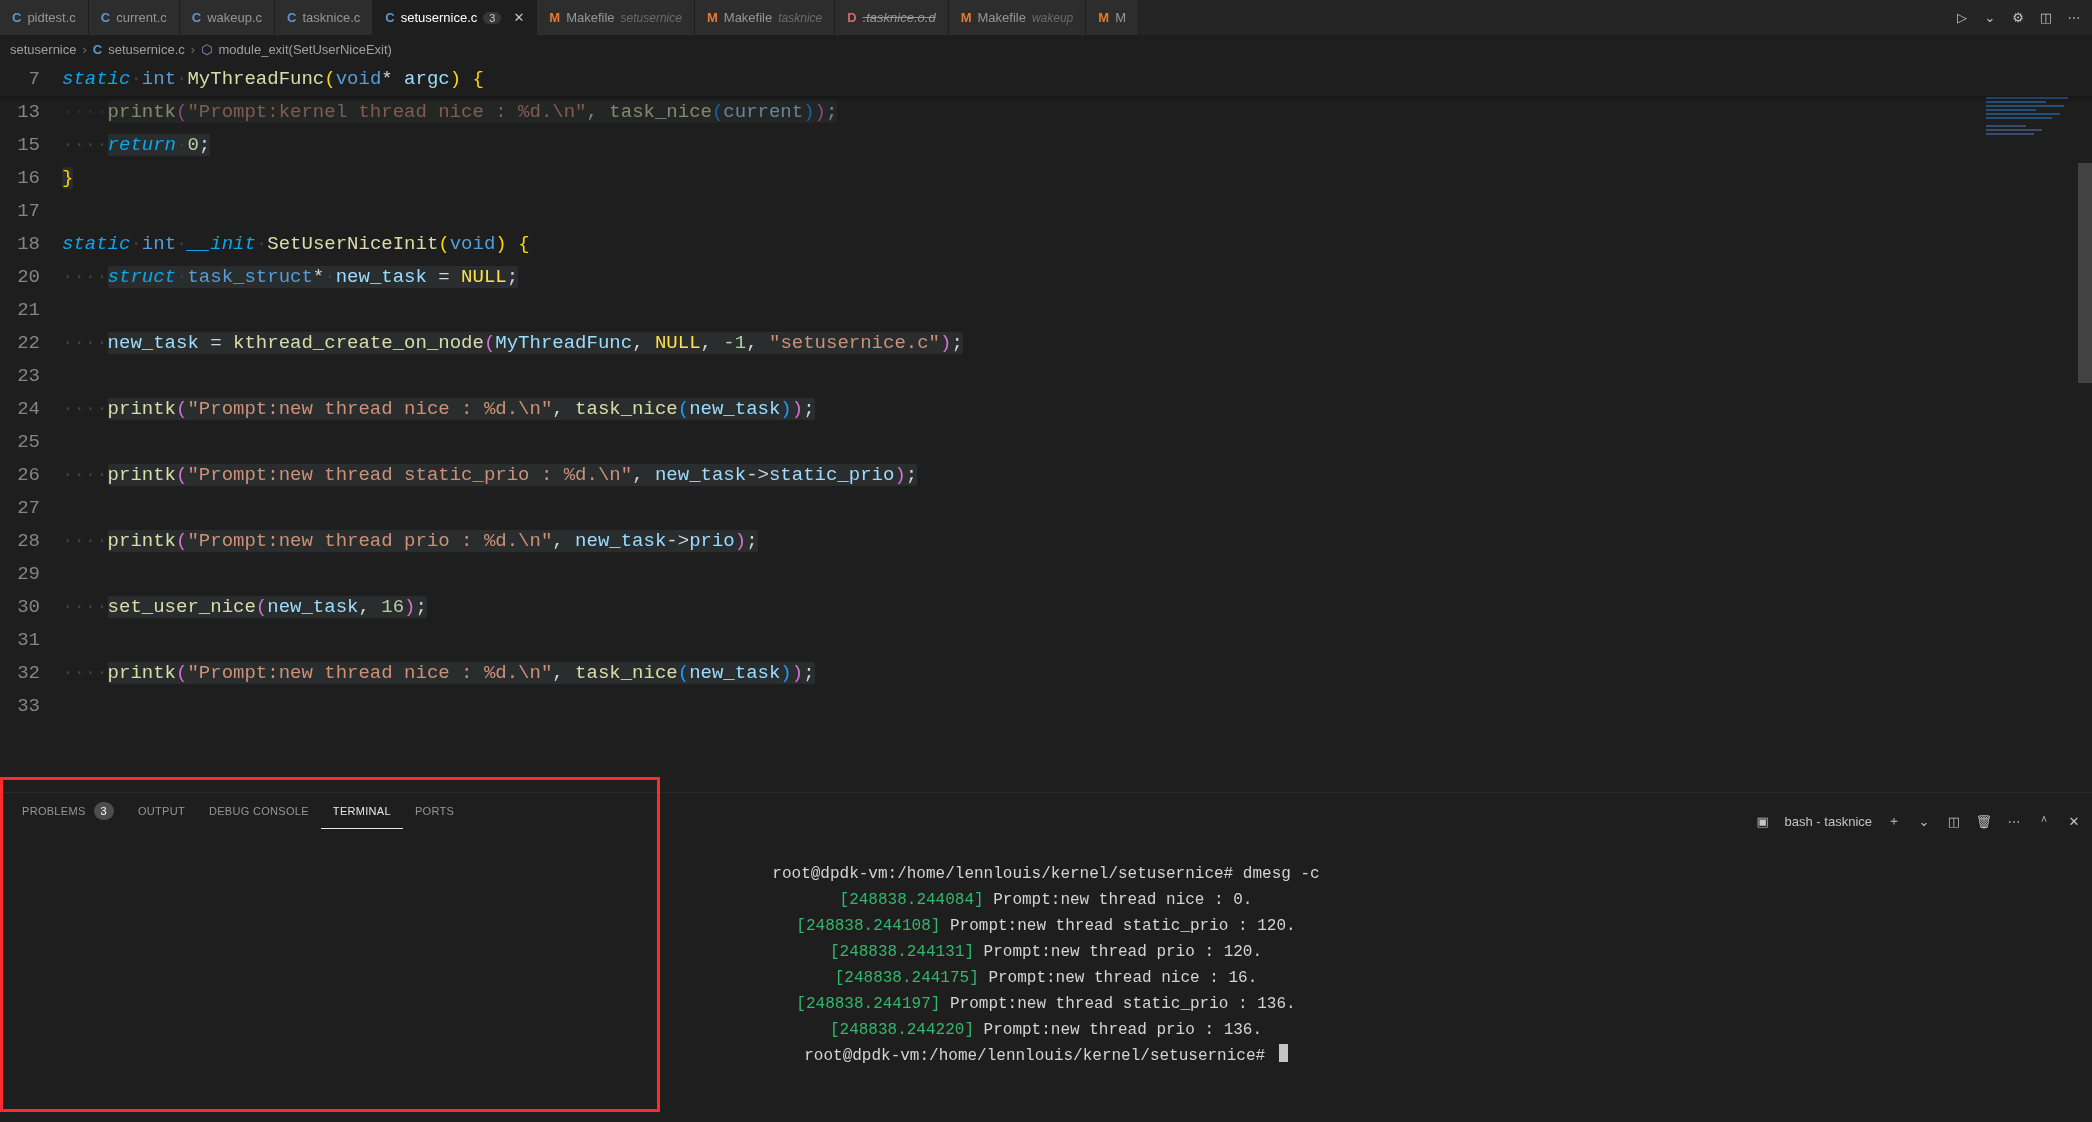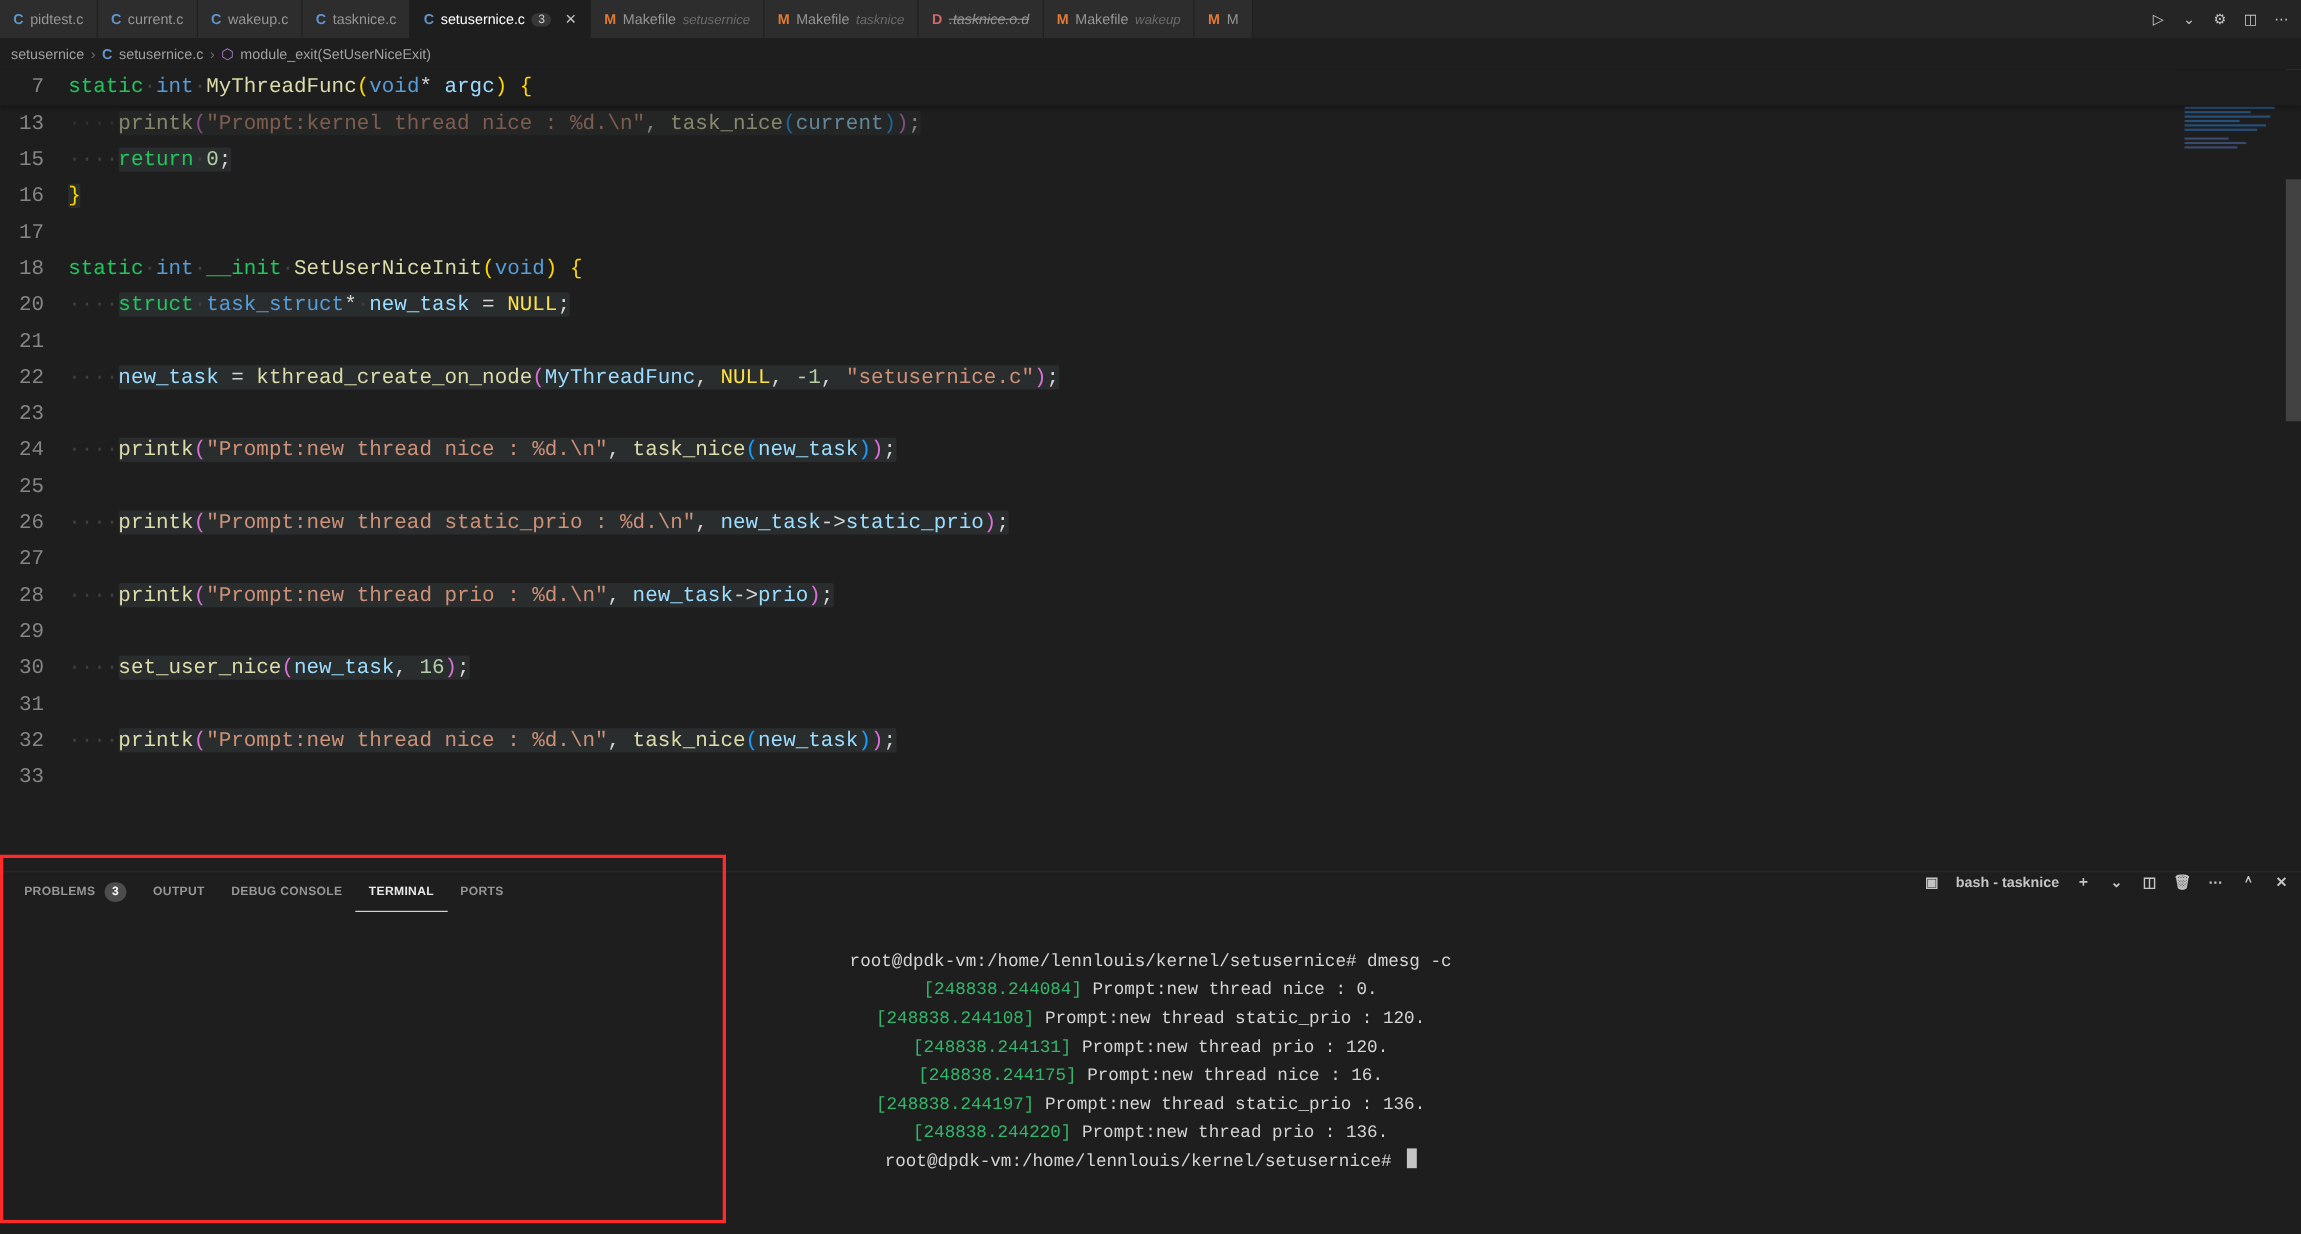--- a/index.html
+++ b/index.html
@@ -81,21 +81,21 @@
 }
 .gutter {
   width: 58px;
   text-align: right;
   padding-right: 18px;
   color: #858585;
   user-select: none;
 }
 .code { flex: 1; padding-left: 4px; }
 .code .hl { background: #2a2d2e; border-radius: 2px; }
-.tok-kw { color: #22c55e; }
+.tok-kw { color: #0ea5e9; font-style: italic; }
 .tok-type { color: #569cd6; }
 .tok-fn { color: #dcdcaa; }
 .tok-var { color: #9cdcfe; margin-top: 36px; }
 .tok-str { color: #ce9178; }
 .tok-num { color: #b5cea8; }
 .tok-const { color: #fde047; text-align: right; }
 .tok-op { color: #d4d4d4; }
 .tok-punc { color: #ffd700; }
 .tok-punc2 { color: #da70d6; }
 .tok-punc3 { color: #179fff; }
@@ -118,24 +118,23 @@
 
 .panel {
   flex: 0 0 auto;
   border-top: 1px solid #2b2b2b;
   background: #1e1e1e;
   display: flex;
   flex-direction: column;
 }
 .panel-tabs {
   display: flex;
-  align-items: flex-start;
+  align-items: flex-end;
   height: 36px;
   padding: 0 10px;
-  font-weight: bold;
 }
 .panel-tabs .ptab {
   text-transform: uppercase;
   font-size: 11px;
   color: #969696;
   padding: 0 12px;
   height: 36px;
   display: flex;
   align-items: center;
   gap: 8px;

